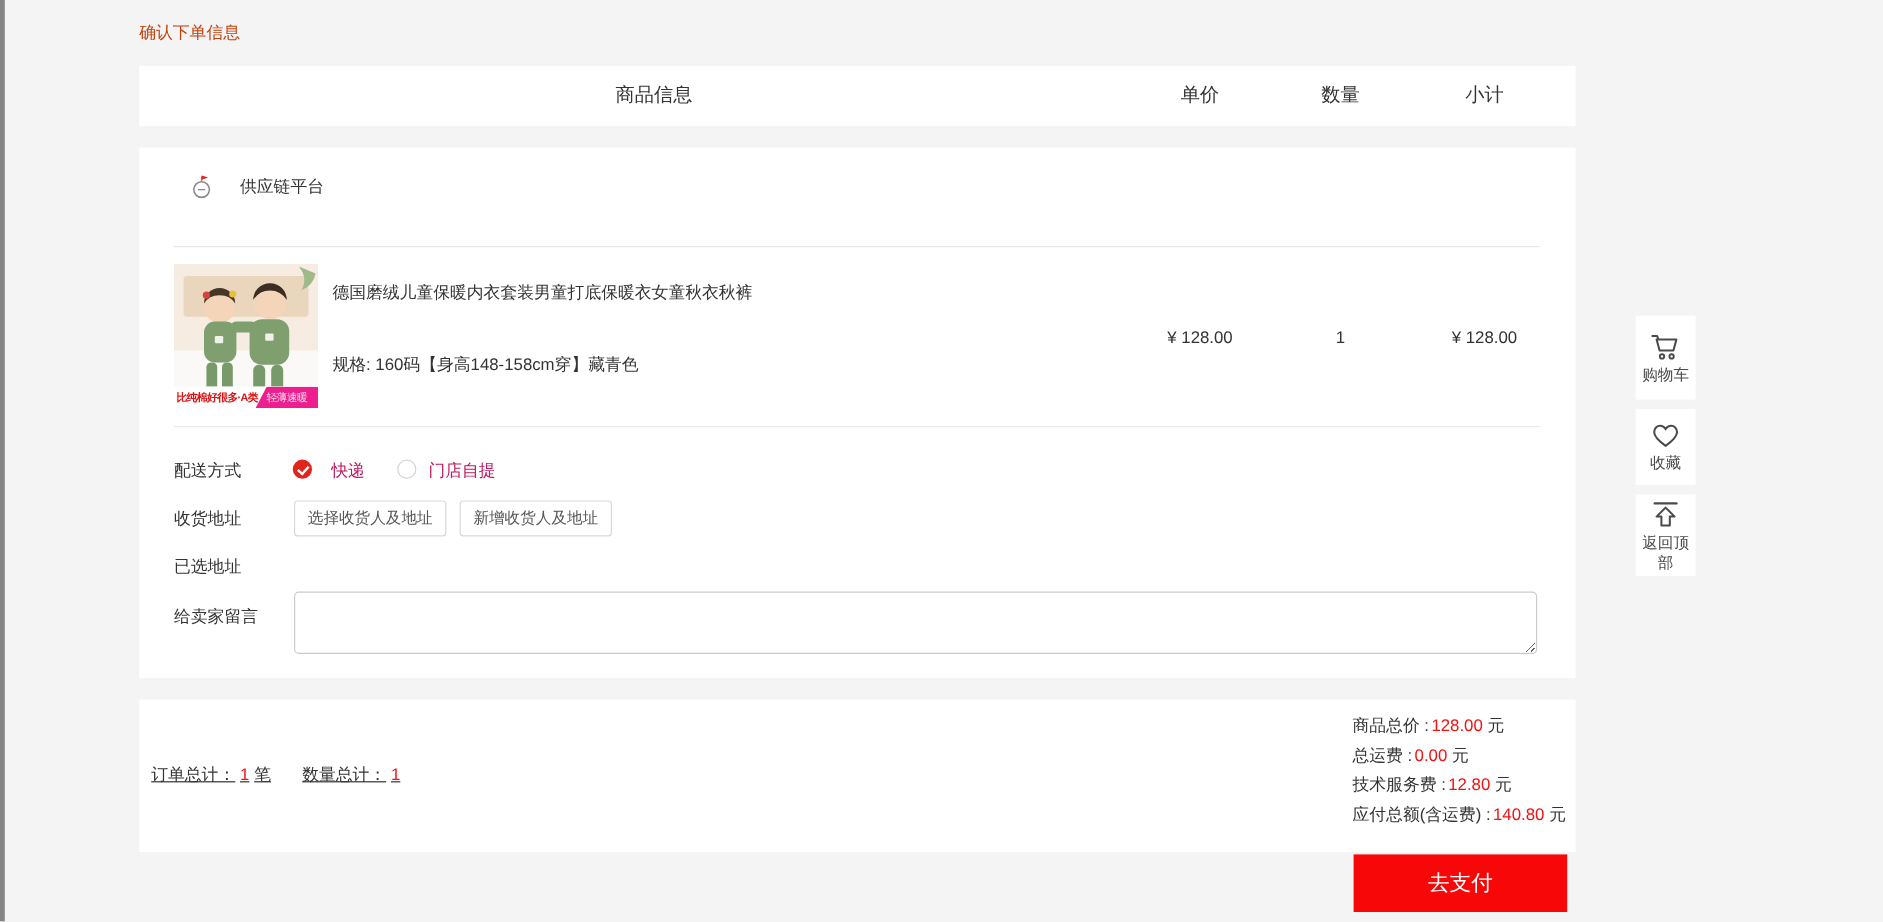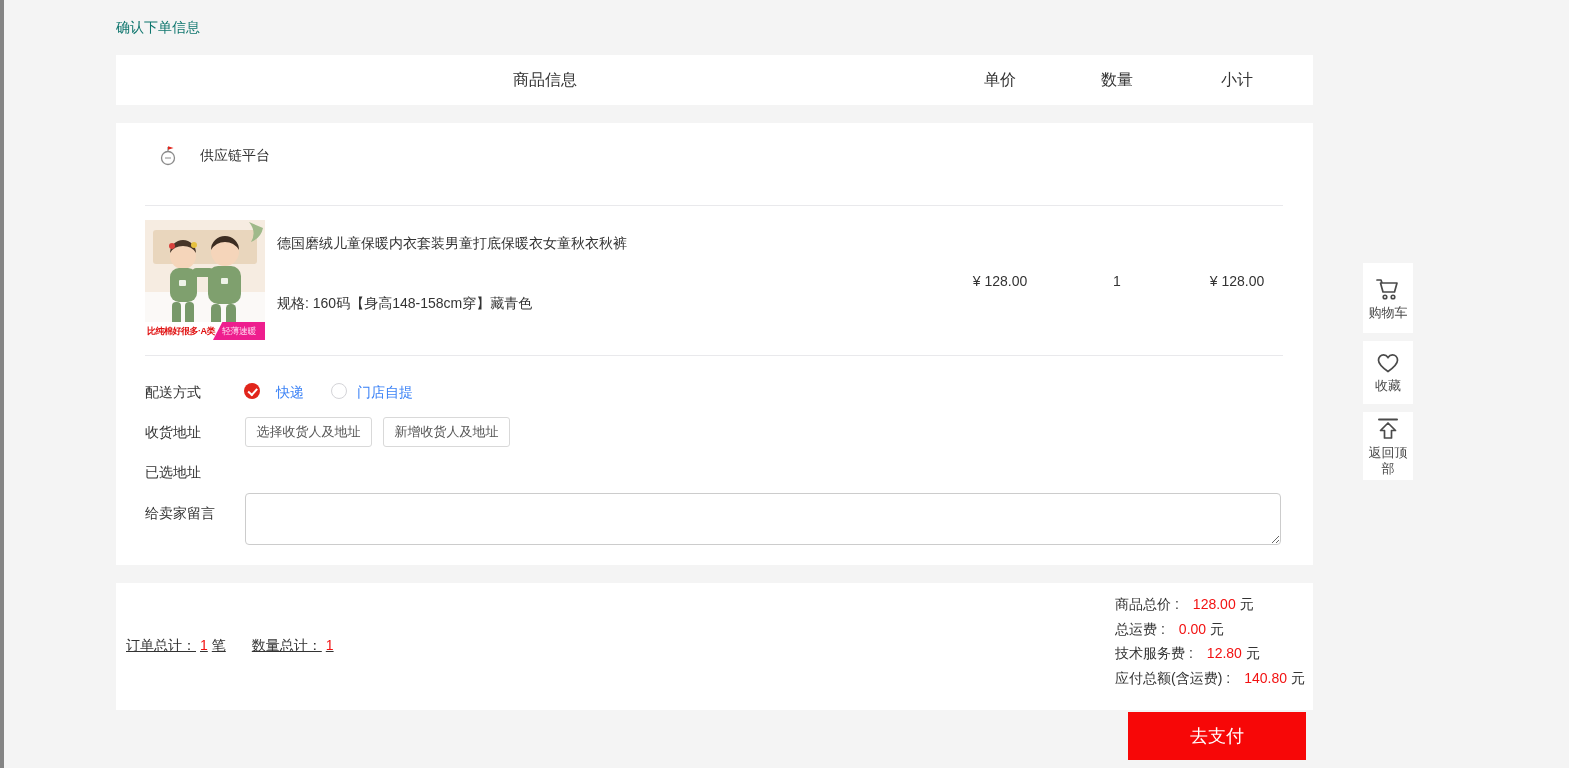--- a/index.html
+++ b/index.html
@@ -11,21 +11,21 @@
   *{margin:0;padding:0;box-sizing:border-box;}
   html,body{width:1569px;height:768px;}
   body{
     font-family:"Liberation Sans","DejaVu Sans",sans-serif;
     background:#f4f4f4;
     position:relative;
     overflow:hidden;
     color:#333;
   }
   .left-strip{position:absolute;left:0;top:0;width:4px;height:768px;background:#848484;}
-  .page-title{position:absolute;left:116px;top:19px;font-size:14px;color:#0f766e;}
+  .page-title{position:absolute;left:116px;top:19px;font-size:14px;color:#c2410c;}
 
   
   .header-card{position:absolute;left:116px;top:55px;width:1197px;height:50px;background:#fff;}
   .header-card .col{position:absolute;top:50%;transform:translate(-50%,-50%);font-size:16px;color:#333;white-space:nowrap;}
   .col-product{left:429px;}
   .col-price{left:884px;}
   .col-qty{left:1001px;}
   .col-subtotal{left:1121px;}
 
   
@@ -45,41 +45,41 @@
   .cell-subtotal{left:1121px;}
 
   .form-label{position:absolute;left:29px;font-size:14px;color:#333;white-space:nowrap;}
   .radio{position:absolute;width:16px;height:16px;border-radius:50%;cursor:pointer;}
   .radio.checked{background:var(--accent_red);}
   .radio.checked::after{
     content:"";position:absolute;left:4px;top:4.5px;width:7px;height:3.5px;
     border-left:2px solid #fff;border-bottom:2px solid #fff;transform:rotate(-48deg);
   }
   .radio.unchecked{border:1px solid #d4d4d8;background:#fff;}
-  .radio-label{position:absolute;font-size:14px;color:#3b82f6;cursor:pointer;white-space:nowrap;}
+  .radio-label{position:absolute;font-size:14px;color:#be185d;cursor:pointer;white-space:nowrap;}
 
   .addr-btn{
     position:absolute;top:294px;height:30px;width:127px;background:#fff;
     border:1px solid #d9d9d9;border-radius:3px;font-size:13px;color:#555;
     font-family:inherit;cursor:pointer;white-space:nowrap;
   }
   .addr-btn-select{left:129px;}
   .addr-btn-add{left:267px;}
 
   .message-textarea{
     position:absolute;left:129px;top:370px;width:1036px;height:52px;
     border:1px solid #ccc;border-radius:4px;resize:both;font-family:inherit;font-size:14px;
     padding:6px 8px;color:#333;outline:none;
   }
 
   
   .summary-card{position:absolute;left:116px;top:583px;width:1197px;height:127px;background:#fff;}
   .sum-rows{position:absolute;right:8px;top:9px;display:flex;flex-direction:column;align-items:flex-start;}
   .sum-row{display:flex;align-items:baseline;font-size:14px;line-height:24.5px;color:#333;}
-  .sum-value{color:var(--price_red);margin-left:14px;}
+  .sum-value{color:var(--price_red);margin-left:2px;}
   .sum-unit{margin-left:4px;}
   .order-totals{position:absolute;left:10px;top:54px;font-size:14px;color:#333;display:flex;align-items:baseline;text-decoration:underline;}
   .order-totals .red{color:var(--price_red);margin:0 4px;}
   .totals-gap{display:inline-block;width:26px;}
 
   .pay-button{
     position:absolute;left:1128px;top:712px;width:178px;height:48px;
     background:var(--pay_red);color:#fff;font-size:18px;border:none;cursor:pointer;
     font-family:inherit;
   }

